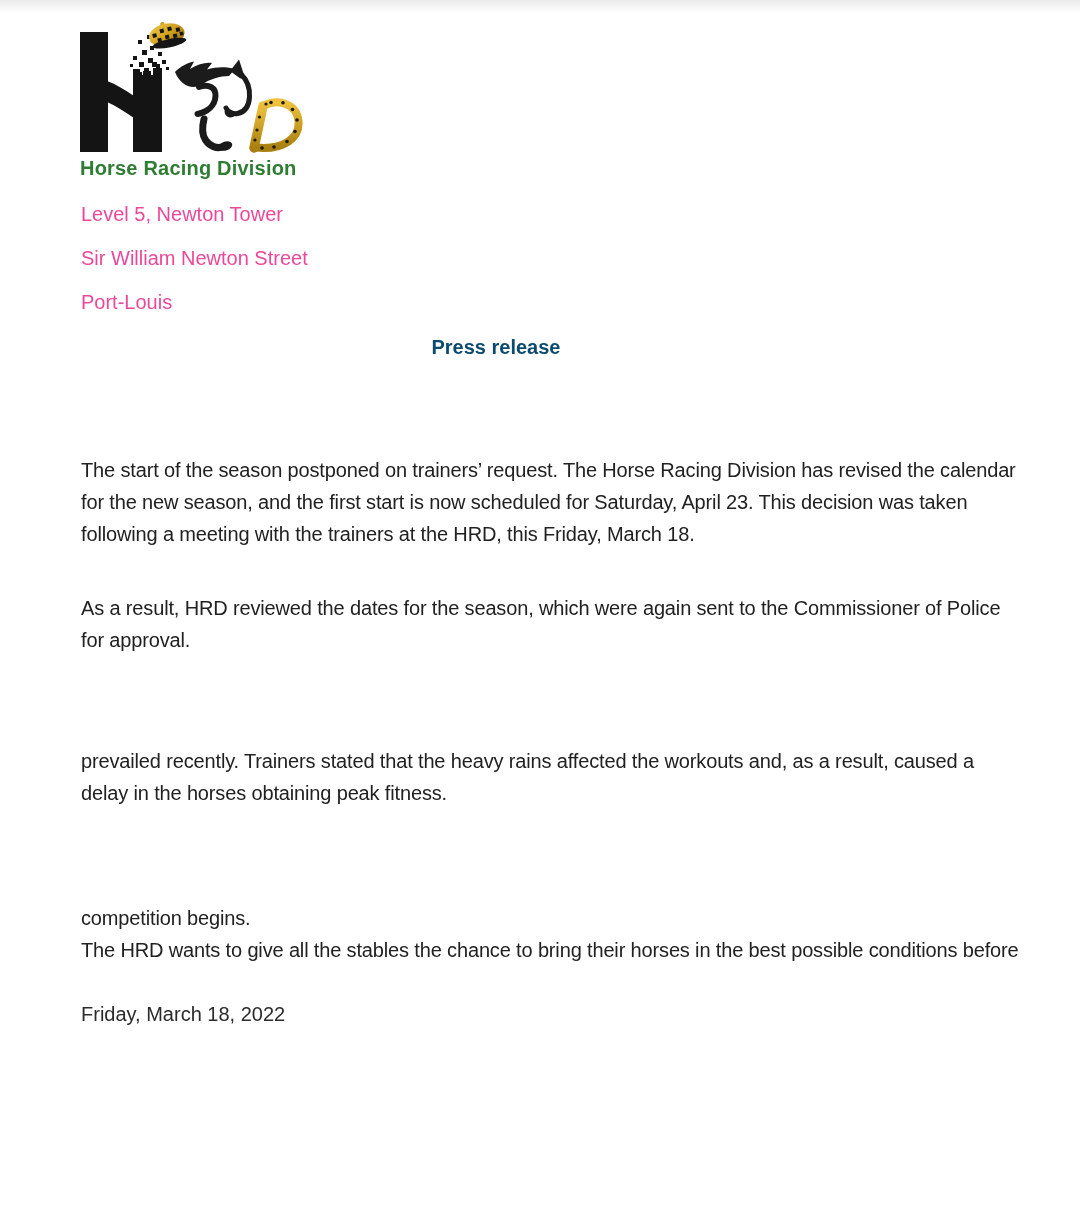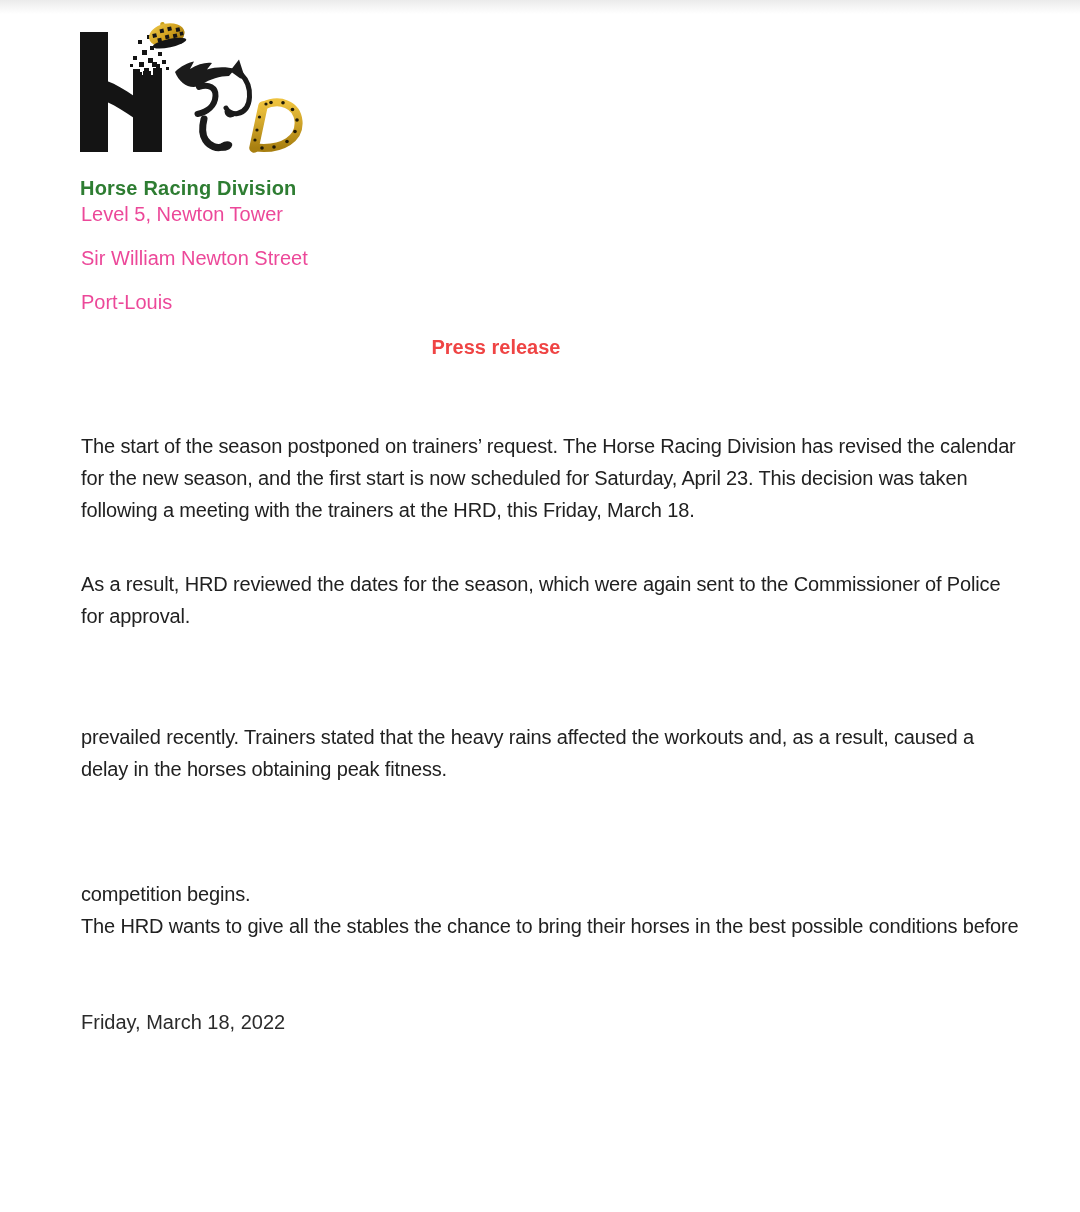--- a/index.html
+++ b/index.html
@@ -12,41 +12,41 @@
     color:#212121;
   }
   .top-shade{
     position:absolute;left:0;top:0;width:1080px;height:14px;
     background:linear-gradient(#ebebeb,#ffffff);
   }
   .logo{position:absolute;left:78px;top:22px;width:232px;height:134px;}
   .org-name{
     position:absolute;left:80px;top:155px;
     font-size:20px;font-weight:bold;line-height:26px;
-    color:#2e7d32;letter-spacing:.2px;white-space:nowrap;margin-top:20px;
+    color:#2e7d32;letter-spacing:.2px;white-space:nowrap;
   }
   .addr{
     position:absolute;left:81px;
     font-size:20px;line-height:24px;white-space:nowrap;color:#ec4899;
   }
   .addr-1{top:202px}.addr-2{top:246px}.addr-3{top:290px}
   .doc-title{
     position:absolute;left:0;top:331px;width:992px;
     text-align:center;font-size:20px;font-weight:bold;line-height:32px;
-    color:#ef4444;
+    color:#0c4a6e;
   }
-  .para{position:absolute;left:81px;width:940px;}
+  .para{position:absolute;left:81px;width:940px;margin-top:24px;}
   .para .line{
     font-size:20px;line-height:32px;white-space:nowrap;color:#212121;
     letter-spacing:-0.15px;
   }
   .p1{top:430px}.p2{top:568px}.p3{top:721px}.p4{top:878px}
   .date-line{
     position:absolute;left:81px;top:998px;
-    font-size:20px;line-height:32px;white-space:nowrap;color:#2b2b2b;margin-top:8px;
+    font-size:20px;line-height:32px;white-space:nowrap;color:#2b2b2b;
   }
 </style>
 </head>
 <body>
 
 <div class="page">
 
   <div class="top-shade"></div>
 
   <div class="logo">

